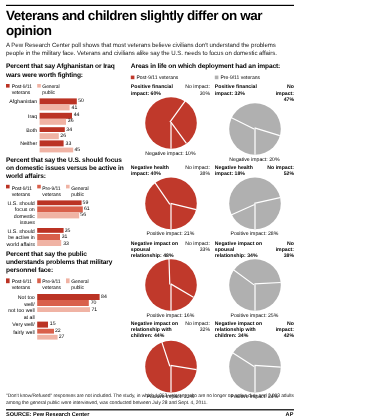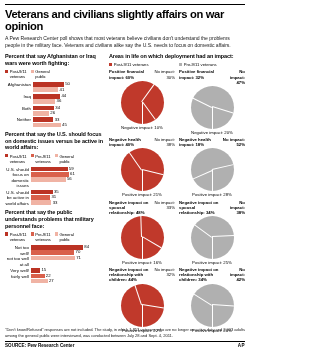--- a/index.html
+++ b/index.html
@@ -85,21 +85,21 @@
   .srcline { display: flex; justify-content: space-between; align-items: baseline; }
   .src { font-size: 4.6px; font-weight: bold; }
   .ap { font-size: 4.6px; font-weight: bold; letter-spacing: 0.4px; }
 </style>
 </head>
 <body>
 
 <div class="frame">
   <div class="rule-top"></div>
 
-  <div class="headline">Veterans and civilians slightly affairs on war opinion</div>
+  <div class="headline">Veterans and children slightly differ on war opinion</div>
   <div class="deck">A Pew Research Center poll shows that most veterans believe civilians don't understand the problems people in the military face. Veterans and civilians alike say the U.S. needs to focus on domestic affairs.</div>
 
   <div class="cols">
 
     <div class="colL">
 
       <div class="sec-title">Percent that say Afghanistan or Iraq wars were worth fighting:</div>
       <div class="legend" id="lg1">
           <div class="lg">
             <span class="sw" style="background:#bb3324"></span>

